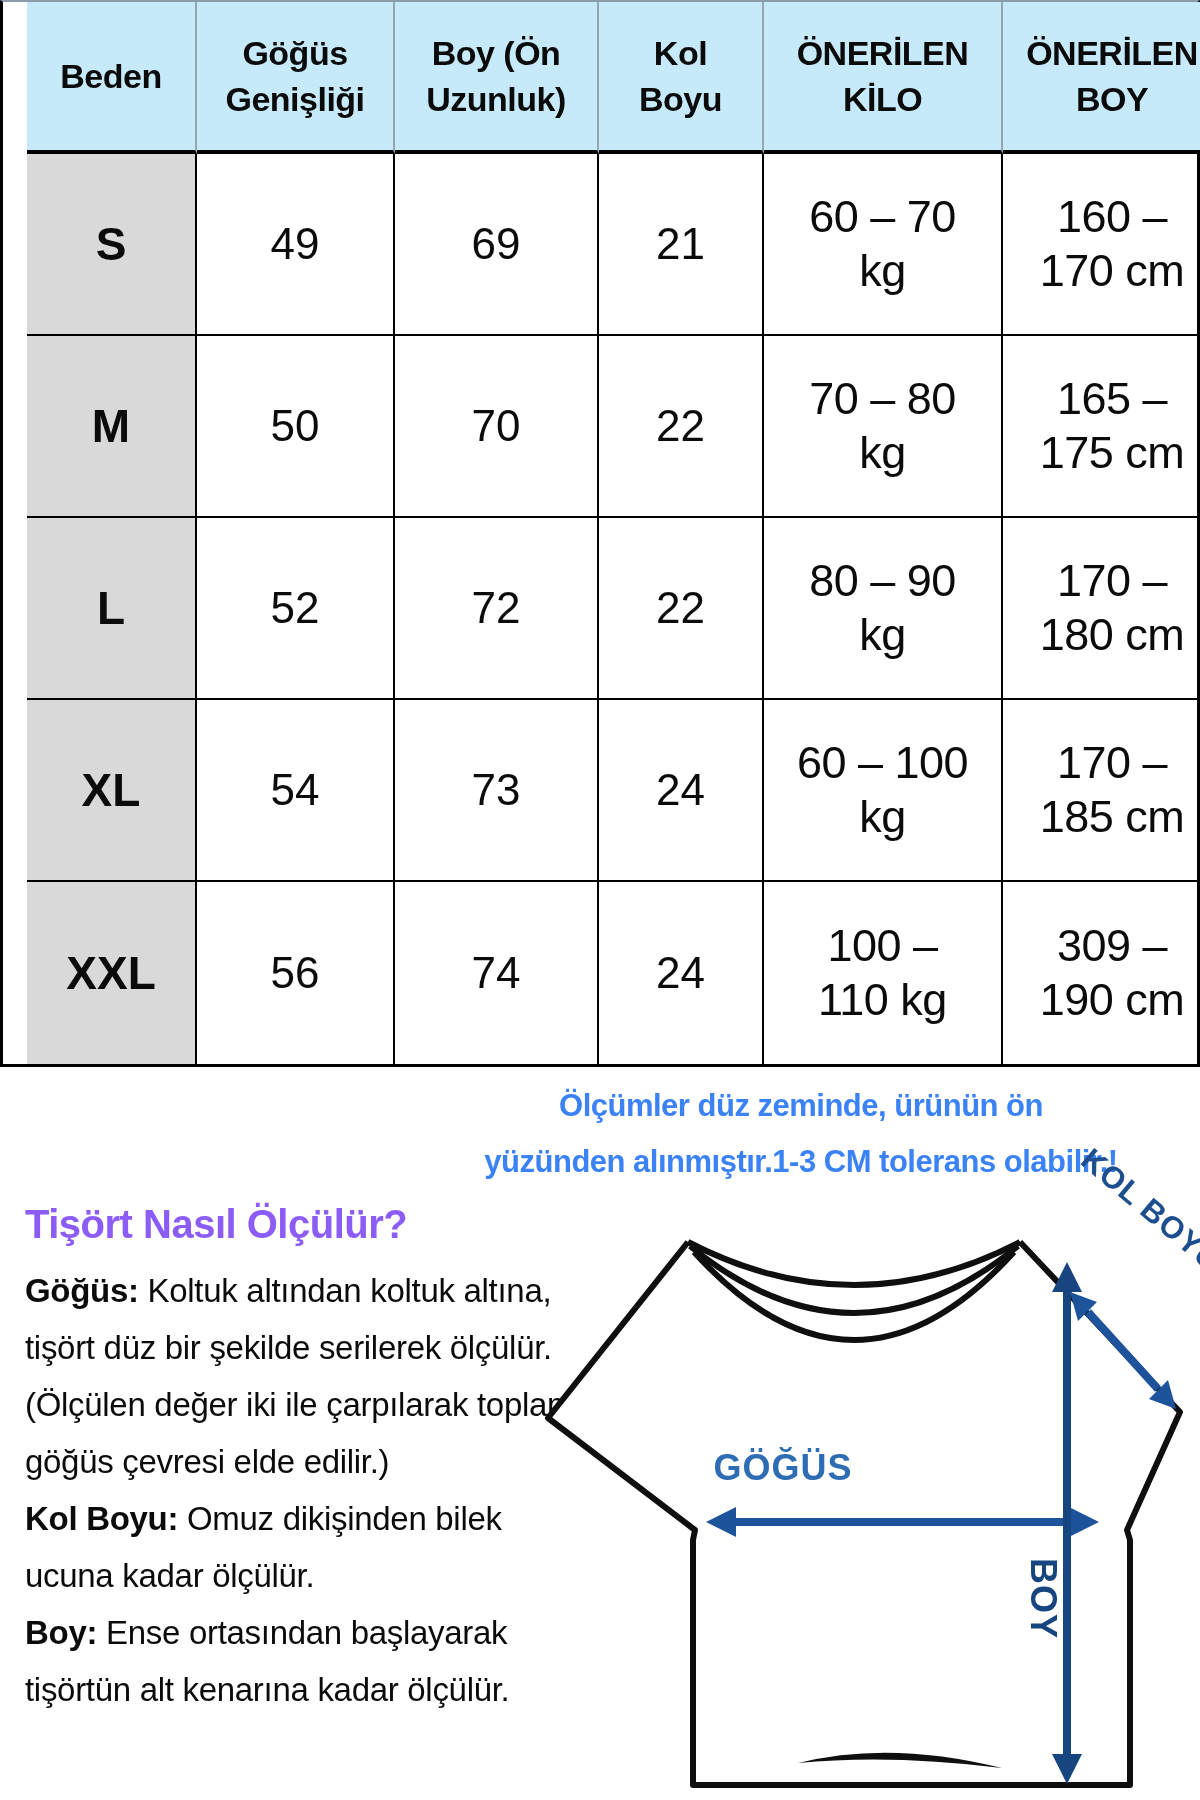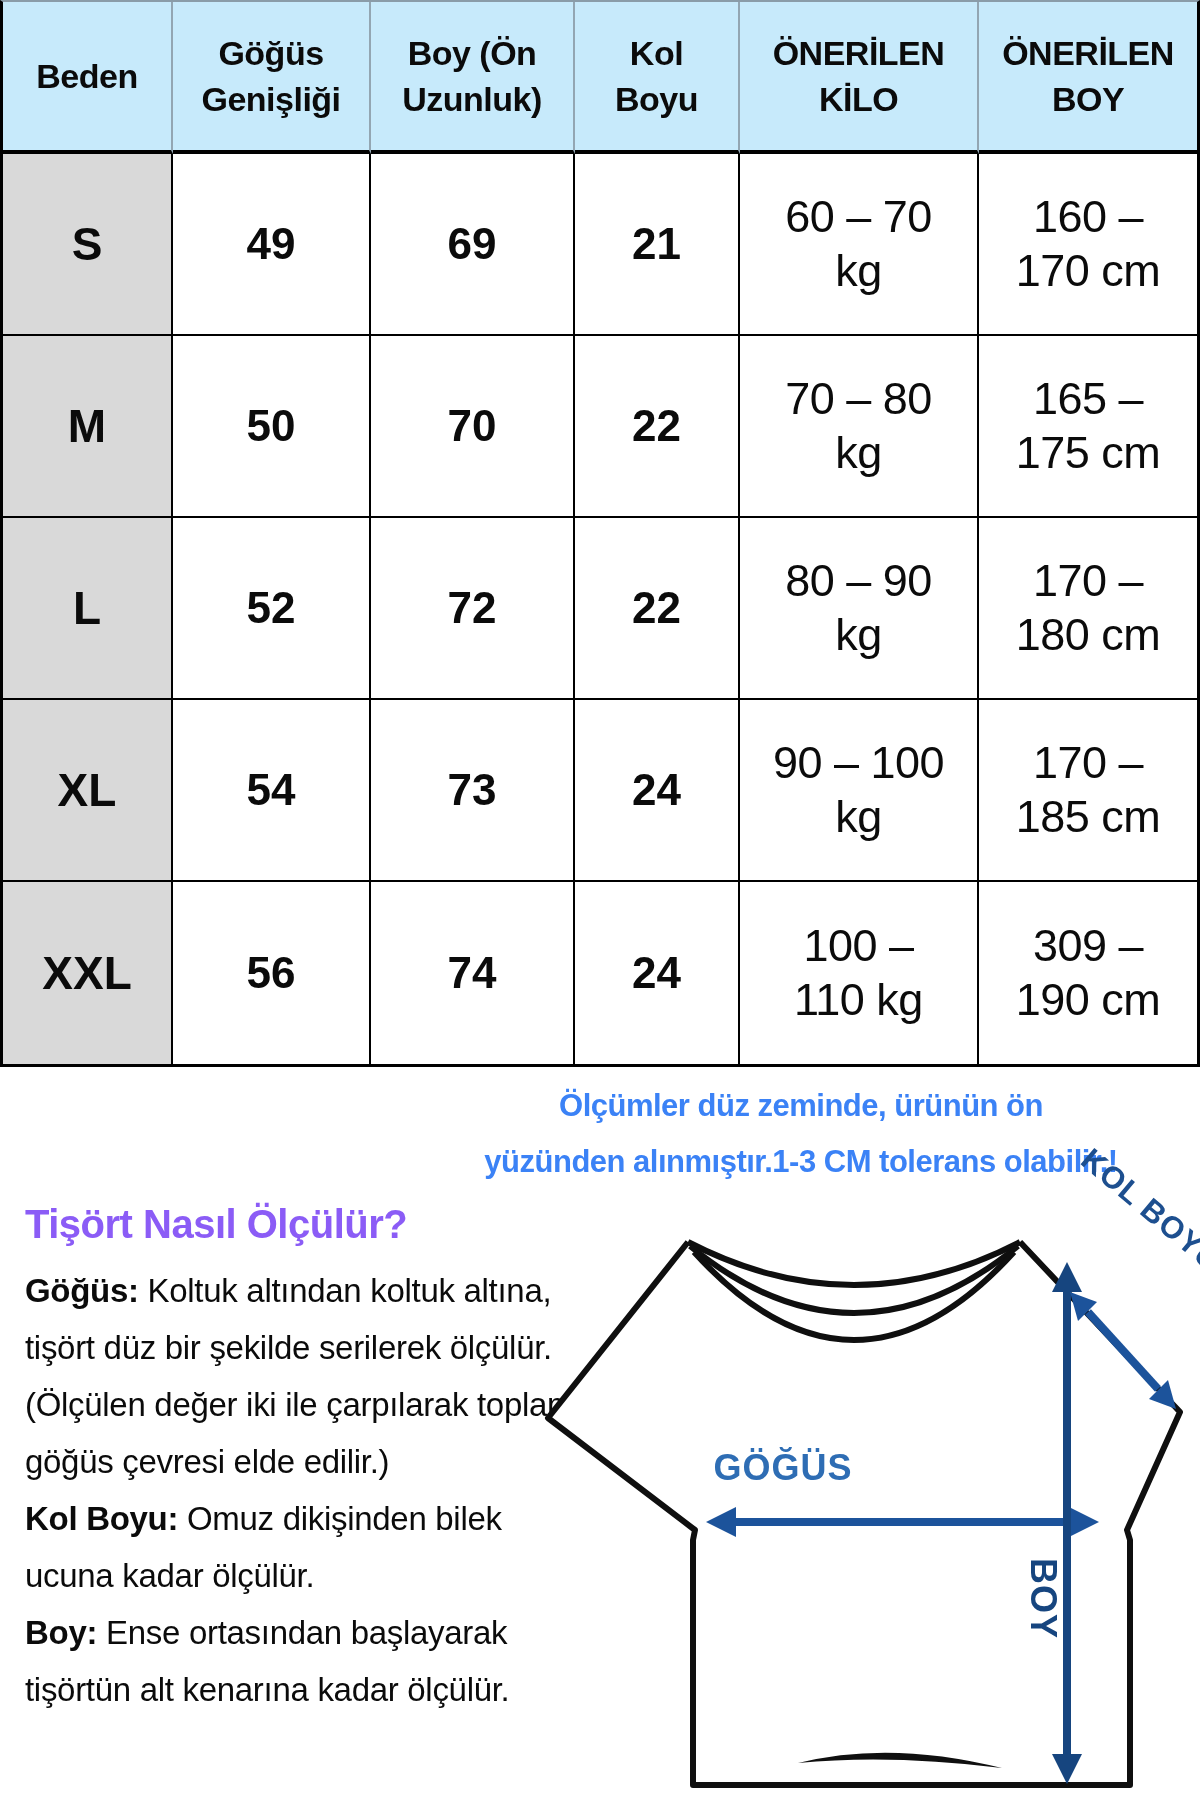--- a/index.html
+++ b/index.html
@@ -5,30 +5,30 @@
   * { margin:0; padding:0; box-sizing:border-box; }
   html,body { width:1200px; height:1800px; background:#ffffff;
     font-family:"Liberation Sans","DejaVu Sans",sans-serif; color:#0b0b0b; }
   #stage { position:relative; width:1200px; height:1800px; overflow:hidden; background:#fff; }
 
   
   .tbl { position:absolute; left:0; top:0; width:1200px;
     display:grid;
     grid-template-columns:170px 198px 204px 165px 239px 218px;
     grid-template-rows:152px repeat(5,182px);
-    border:3px solid #000; border-top:2px solid #8a9ca8; }
+    border:3px solid #000; border-top:2px solid #8a9ca8;padding-left:24px; }
   .cell { display:flex; align-items:center; justify-content:center; text-align:center;
     border-right:2px solid #000; border-bottom:2px solid #000; white-space:pre-line; }
   .cell.lastcol { border-right:none; }
   .cell.lastrow { border-bottom:none; }
   .hcell { background:#c7eafb; font-weight:bold; font-size:34px; line-height:46px;
     border-right:2px solid #93a6b2; border-bottom:4px solid #000; letter-spacing:-0.5px; }
   .hcell.lastcol { border-right:none; }
   .sizecell { background:#d9d9d9; font-weight:bold; font-size:46px; }
-  .numcell { font-weight:bold; font-size:44px; }
+  .numcell { font-weight:normal; font-size:44px; }
   .rangecell { font-weight:normal; font-size:45px; line-height:54px; letter-spacing:-0.5px; }
 
   
   .note { position:absolute; left:415px; top:1078px; width:772px; text-align:center;
     color:#3b82f6; font-weight:bold; font-size:31px; line-height:56px; letter-spacing:-0.5px; }
 
   
   .guide-title { position:absolute; left:25px; top:1202px; font-weight:bold;
     font-size:40px; color:#8b5cf6; letter-spacing:-0.5px; }
   .guide { position:absolute; left:25px; top:1262px; width:565px;
@@ -81,21 +81,21 @@
     <div class="cell numcell">22</div>
     <div class="cell rangecell">80 – 90
 kg</div>
     <div class="cell rangecell lastcol">170 –
 180 cm</div>
 
     <div class="cell sizecell">XL</div>
     <div class="cell numcell">54</div>
     <div class="cell numcell">73</div>
     <div class="cell numcell">24</div>
-    <div class="cell rangecell">90 – 100
+    <div class="cell rangecell">60 – 100
 kg</div>
     <div class="cell rangecell lastcol">170 –
 185 cm</div>
 
     <div class="cell sizecell lastrow">XXL</div>
     <div class="cell numcell lastrow">56</div>
     <div class="cell numcell lastrow">74</div>
     <div class="cell numcell lastrow">24</div>
     <div class="cell rangecell lastrow">100 –
 110 kg</div>

